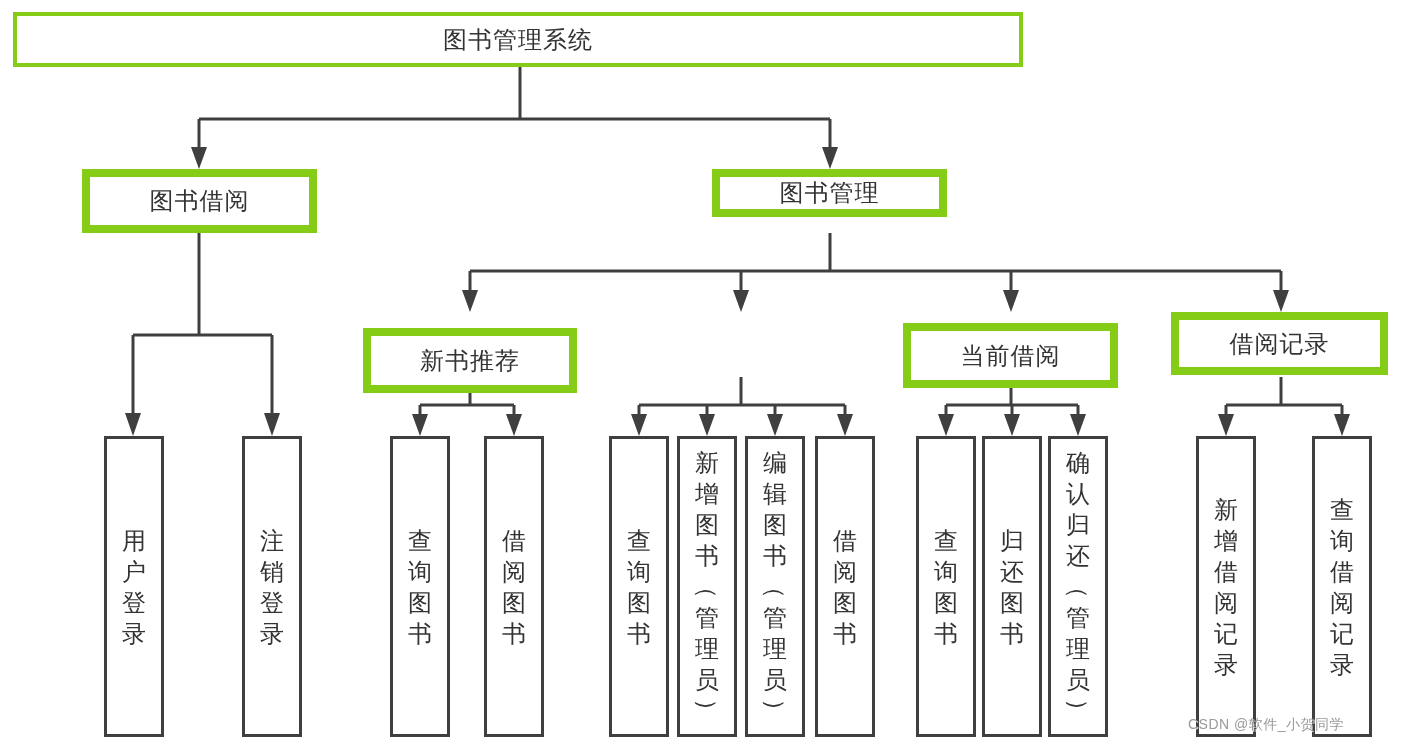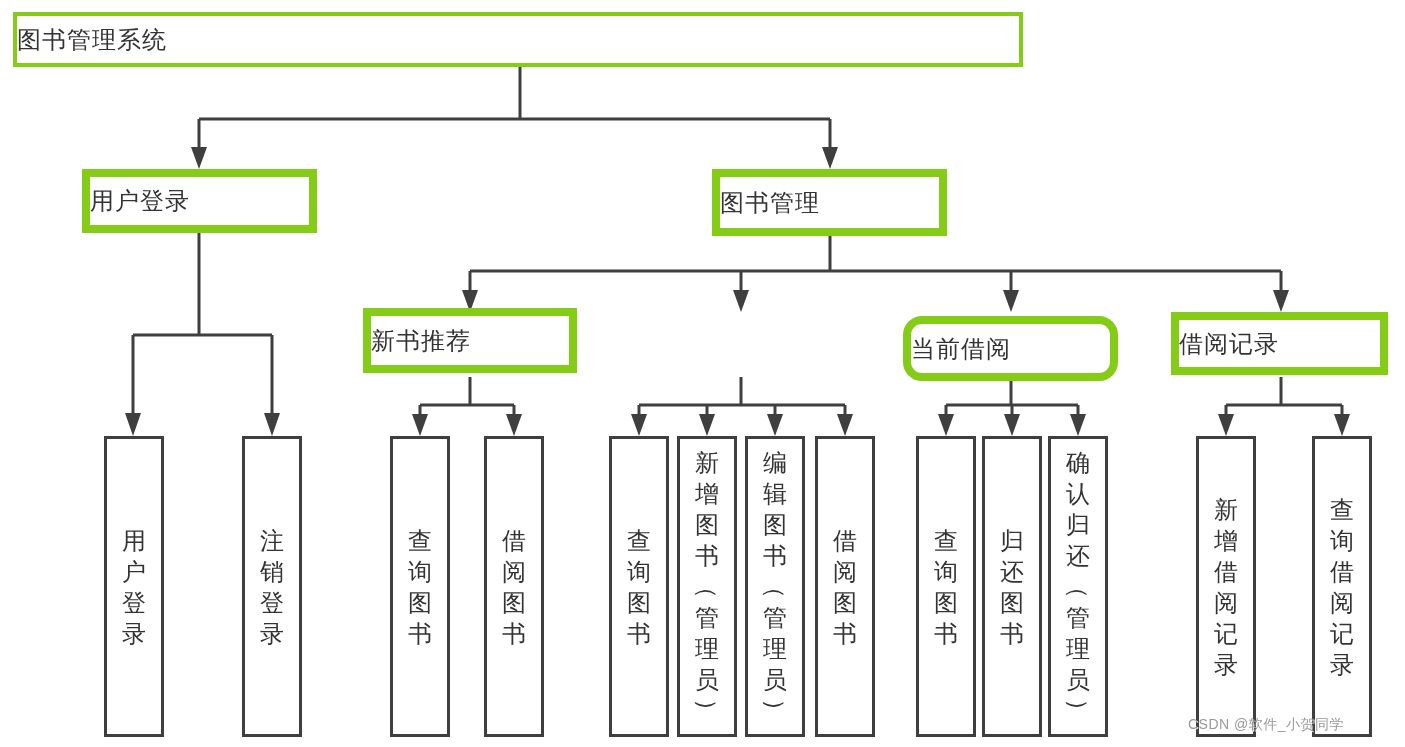--- a/index.html
+++ b/index.html
@@ -25,20 +25,21 @@
     left: 0; top: 0;
     z-index: 1;
   }
   .node {
     position: absolute;
     box-sizing: border-box;
     background: #ffffff;
     border: 8px solid #84cc16;
     display: flex;
     align-items: center;
+    justify-content: center;
     font-size: 24px;
     letter-spacing: 1px;
     color: #333333;
     z-index: 2;
     white-space: nowrap;
   }
   .node.root {
     border-width: 4px;
   }
   .vleaf {
@@ -146,30 +147,30 @@
       <polygon points="1218,414 1234,414 1226,436"></polygon>
       <polygon points="1334,414 1350,414 1342,436"></polygon>
     </g>
   </svg>
 
   <div class="node root" style="left:13px; top:12px; width:1010px; height:55px;">
     <span>图书管理系统</span>
   </div>
 
   <div class="node" style="left:82px; top:169px; width:235px; height:64px;">
-    <span>用户登录</span>
-  </div>
-  <div class="node" style="left:712px; top:169px; width:235px; height:67px;">
+    <span>图书借阅</span>
+  </div>
+  <div class="node" style="left:712px; top:169px; width:235px; height:48px;">
     <span>图书管理</span>
   </div>
 
-  <div class="node" style="left:363px; top:308px; width:214px; height:65px;">
+  <div class="node" style="left:363px; top:328px; width:214px; height:65px;">
     <span>新书推荐</span>
   </div>
-  <div class="node" style="left:903px; top:316px; width:215px; height:65px;border-radius:19px;">
+  <div class="node" style="left:903px; top:323px; width:215px; height:65px;">
     <span>当前借阅</span>
   </div>
   <div class="node" style="left:1171px; top:312px; width:217px; height:63px;">
     <span>借阅记录</span>
   </div>
 
   <div class="vleaf" style="left:104px; top:436px; width:60px; height:301px;">
       <span>用</span>
       <span>户</span>
       <span>登</span>

